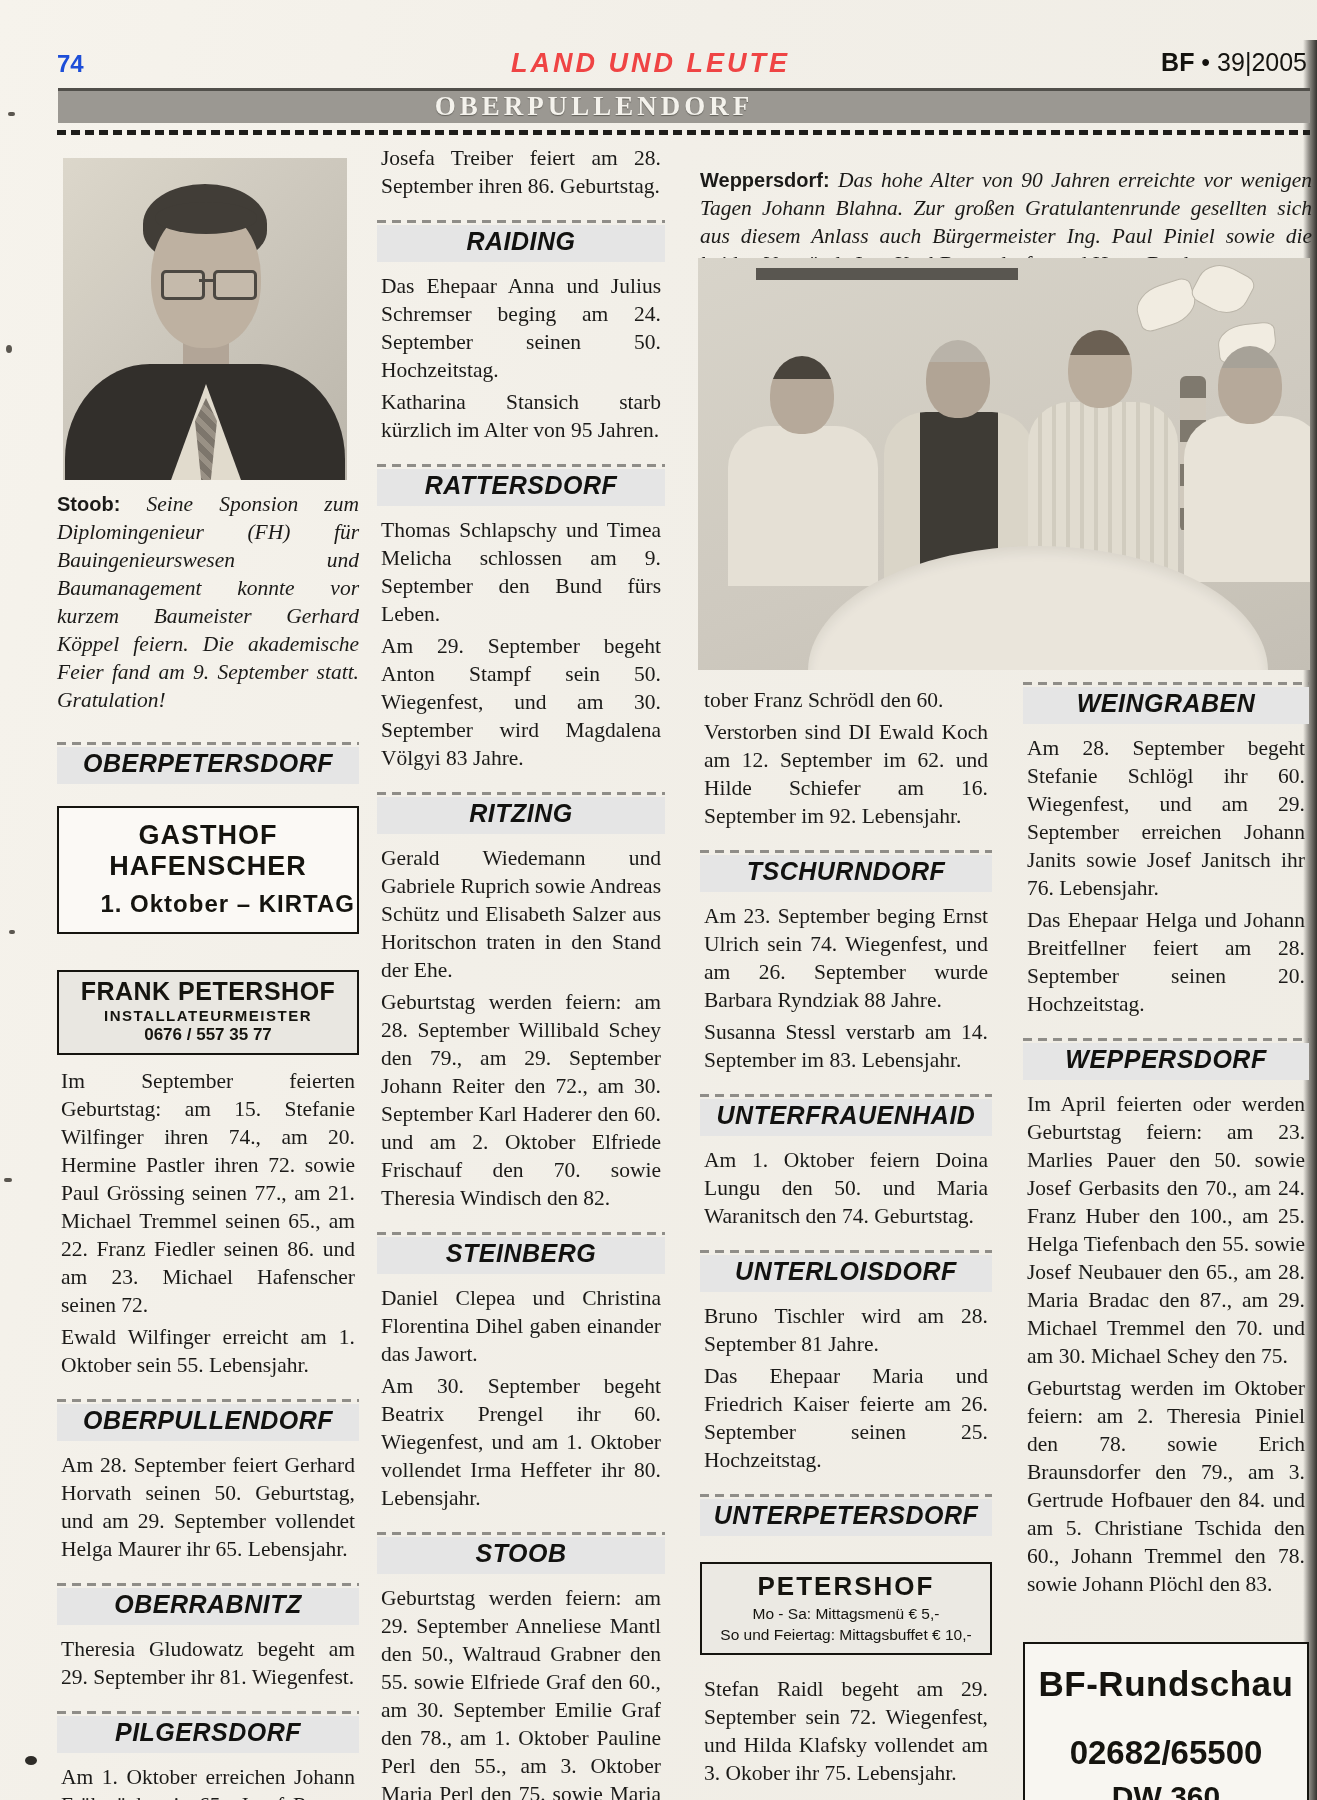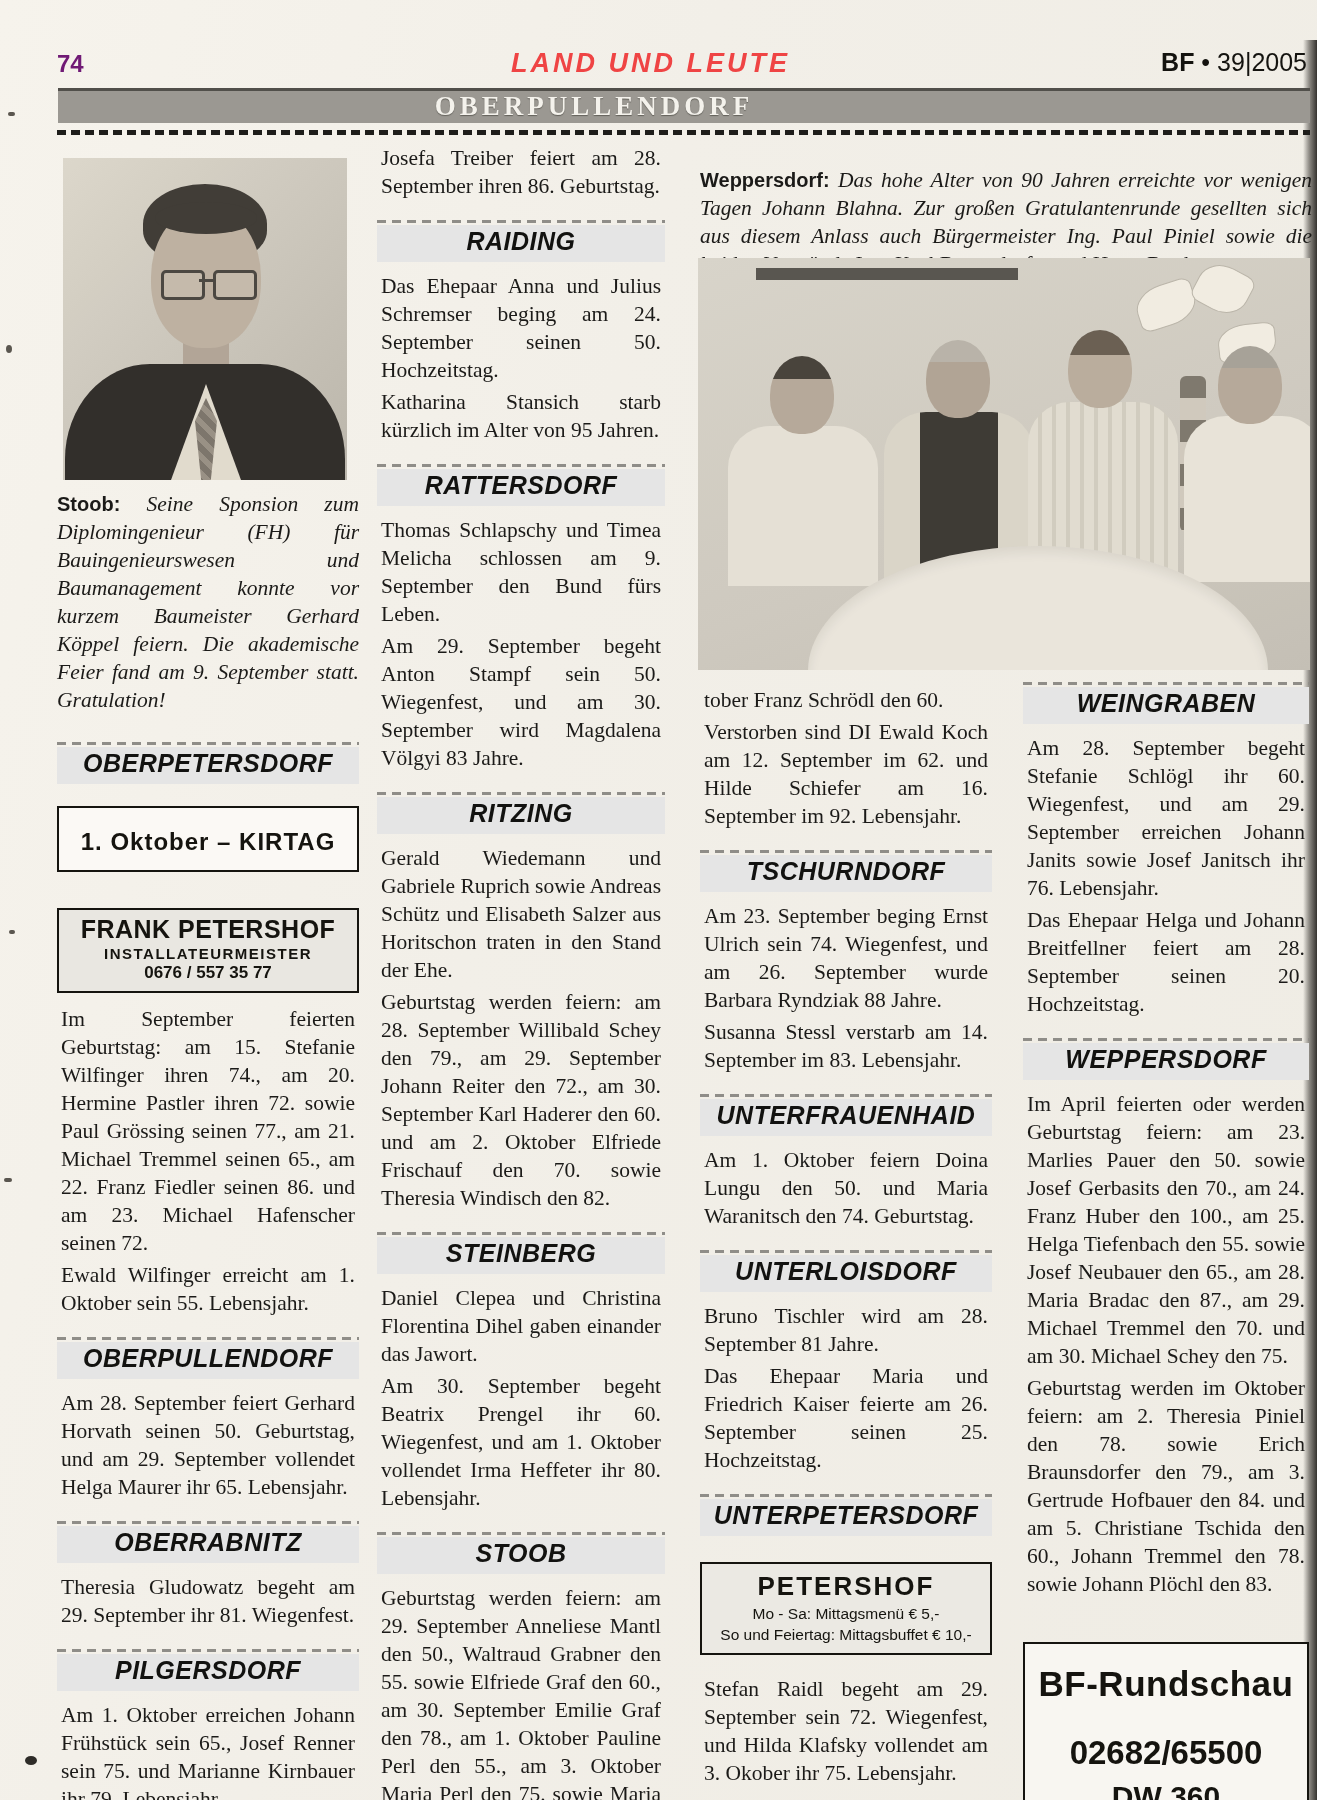--- a/index.html
+++ b/index.html
@@ -6,21 +6,21 @@
   body{
     width:1317px;height:1800px;position:relative;overflow:hidden;
     background:linear-gradient(105deg,#f6f3ec 0%,#f2efe8 40%,#efece4 100%);
     font-family:"Liberation Serif",serif;color:#1b1a18;
   }
   
   .right-edge{position:absolute;right:0;top:40px;bottom:0;width:14px;
     background:linear-gradient(90deg,rgba(60,57,52,0) 0%,rgba(60,57,52,.55) 45%,#35332f 100%);}
   .edge-mark{position:absolute;background:#5a564f;border-radius:2px;}
   
-  .page-num{position:absolute;left:57px;top:50px;font:700 24px "Liberation Sans",sans-serif;color:#701a75;}
+  .page-num{position:absolute;left:57px;top:50px;font:700 24px "Liberation Sans",sans-serif;color:#1d4ed8;}
   .masthead{position:absolute;left:400px;top:48px;width:390px;text-align:right;
     font:italic 700 27px "Liberation Sans",sans-serif;color:#ef4444;letter-spacing:3px;}
   .issue{position:absolute;right:10px;top:48px;font:400 25px "Liberation Sans",sans-serif;color:#14130f;}
   .issue b{font-weight:700;}
   .banner{position:absolute;left:58px;top:88px;width:1252px;height:35px;
     background:#9b9892;border-top:3px solid #514f4a;text-align:center;padding-right:180px;box-sizing:border-box;}
   .banner span{font:700 27px "Liberation Serif",serif;color:#f4f2ec;letter-spacing:4px;
     text-shadow:0 1px 1px rgba(60,58,52,.6);}
   .dotrule{position:absolute;left:57px;top:130px;width:1253px;height:5px;
     background:repeating-linear-gradient(90deg,#1e1d1a 0 9px,transparent 9px 14px);}
@@ -34,21 +34,21 @@
   .col .section:first-child{margin-top:0;}
   .section{margin:20px 0 10px;}
   .sec-dash{height:3px;margin-bottom:2px;
     background:repeating-linear-gradient(90deg,#8f8d88 0 9px,transparent 9px 15px);}
   .sec-bar{background:#e5e5e5;text-align:center;padding:2px 0 6px;}
   .sec-bar span{font:italic 700 25px "Liberation Sans",sans-serif;letter-spacing:.5px;color:#121210;}
   
   .ad{border:2px solid #15140f;text-align:center;font-family:"Liberation Sans",sans-serif;color:#15140f;}
   .ad-gasthof{background:#fbf9f5;margin:22px 0 36px;padding:12px 2px 14px;}
   .ad-gasthof .l1{font-weight:700;font-size:27px;letter-spacing:1px;}
-  .ad-gasthof .l2{font-weight:700;font-size:24px;margin-top:8px;letter-spacing:1px;}
+  .ad-gasthof .l2{font-weight:700;font-size:24px;margin-top:8px;letter-spacing:1px;text-align:right;}
   .ad-frank{background:#e9e7e1;margin:0 0 12px;padding:5px 2px 8px;}
   .ad-frank .l1{font-weight:700;font-size:25px;letter-spacing:.5px;}
   .ad-frank .l2{font-weight:700;font-size:15px;letter-spacing:1.5px;margin-top:1px;}
   .ad-frank .l3{font-weight:700;font-size:17px;margin-top:1px;}
   .ad-petershof{background:#ebe9e3;margin:26px 0 20px;padding:7px 2px 9px;}
   .ad-petershof .l1{font-weight:700;font-size:26px;letter-spacing:2px;}
   .ad-petershof .l2{font-size:15.5px;margin-top:3px;}
   .ad-bf{background:#f8f6f1;margin-top:44px;padding:20px 4px 26px;}
   .ad-bf .l1{font-weight:700;font-size:35px;letter-spacing:.5px;}
   .ad-bf .l2{font-weight:700;font-size:33px;margin-top:30px;}
@@ -129,20 +129,21 @@
     <div class="ps-shirt"></div>
     <div class="ps-tie"></div>
   </div>
   <p class="caption" id="stoob-caption"><span class="cap-lead">Stoob:</span> <span>Seine Sponsion zum Diplomingenieur (FH) für Bauingenieurswesen und Baumanagement konnte vor kurzem Baumeister Gerhard Köppel feiern. Die akademische Feier fand am 9. September statt. Gratulation!</span></p>
   <div>
       <div class="section">
         <div class="sec-dash"></div>
         <div class="sec-bar"><span>OBERPETERSDORF</span></div>
       </div>
       <div class="ad ad-gasthof">
+        <div class="ad-line l1"><span>GASTHOF HAFENSCHER</span></div>
         <div class="ad-line l2"><span>1. Oktober – KIRTAG</span></div>
       </div>
       <div class="ad ad-frank">
         <div class="ad-line l1"><span>FRANK PETERSHOF</span></div>
         <div class="ad-line l2"><span>INSTALLATEURMEISTER</span></div>
         <div class="ad-line l3"><span>0676 / 557 35 77</span></div>
       </div>
       <p class="para">Im September feierten Geburtstag: am 15. Stefanie Wilfinger ihren 74., am 20. Hermine Pastler ihren 72. sowie Paul Grössing seinen 77., am 21. Michael Tremmel seinen 65., am 22. Franz Fiedler seinen 86. und am 23. Michael Hafenscher seinen 72.</p>
       <p class="para">Ewald Wilfinger erreicht am 1. Oktober sein 55. Lebensjahr.</p>
       <div class="section">

